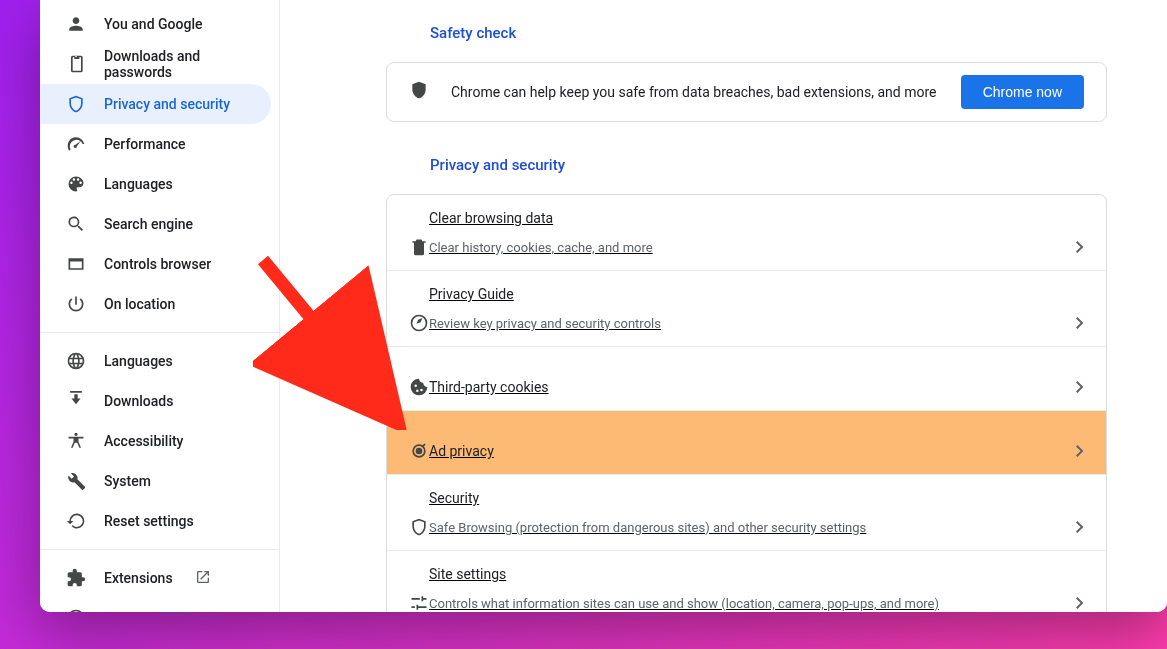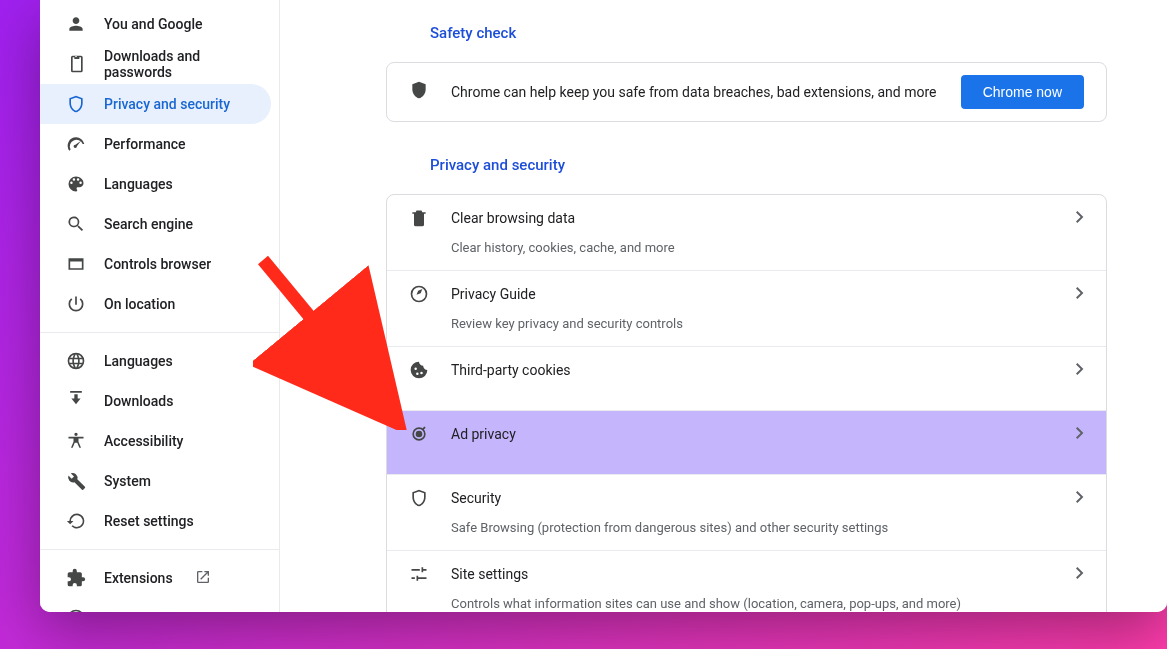--- a/index.html
+++ b/index.html
@@ -109,29 +109,29 @@
     border-radius: 4px;
     padding: 9px 22px;
     font-size: 14px;
     font-weight: 500;
     cursor: pointer;
   }
 
   .list-card { overflow: hidden; }
   .row {
     display: flex;
-    align-items: flex-start;
+    align-items: flex-end;
     min-height: 64px;
     padding: 13px 22px;
-    gap: 22px;
     border-top: 1px solid #e8eaed;
     cursor: pointer;
+    text-decoration: underline;
   }
   .row:first-child { border-top: none; }
-  .row.highlight { background: #c4b5fd; }
+  .row.highlight { background: #fdba74; }
   .row-icon { width: 20px; display:flex; align-items:center; justify-content:center; flex:0 0 20px; }
   .row-icon svg { width: 20px; height: 20px; fill: #444746; }
   .row-text { flex: 1; }
   .row-title { font-size: 14px; color: #202124; font-weight: 400; line-height: 20px; }
   .row-sub { font-size: 13px; color: #5f6368; line-height: 18px; margin-top: 11px; }
   .chevron svg { width: 8px; height: 12px; fill: #5f6368; }
 
   
   .arrow {
     position: absolute;

